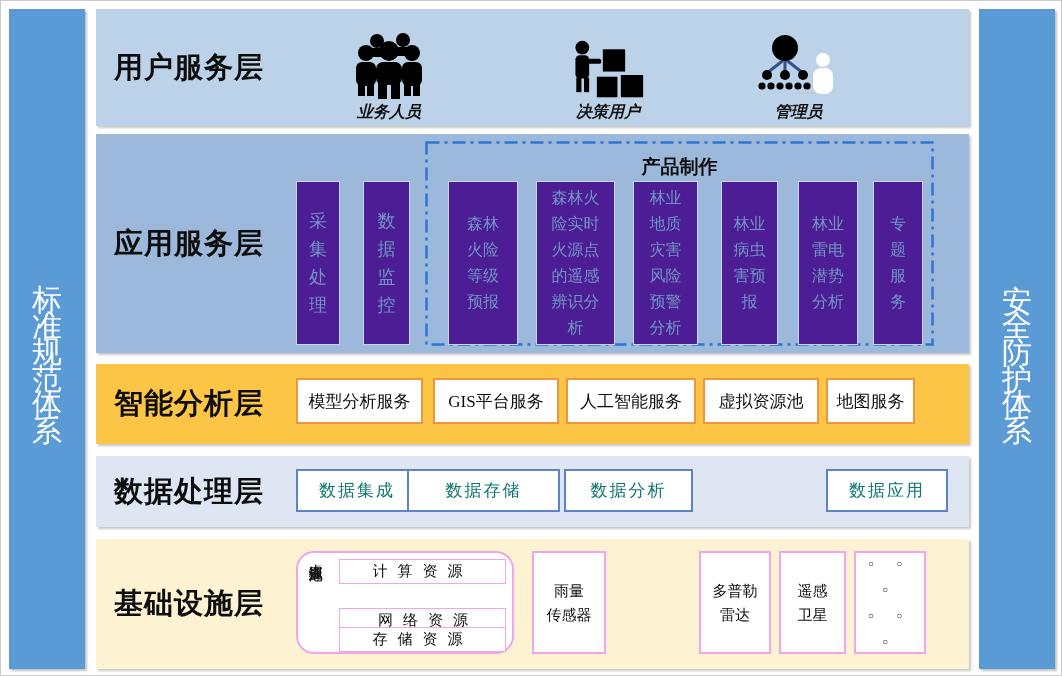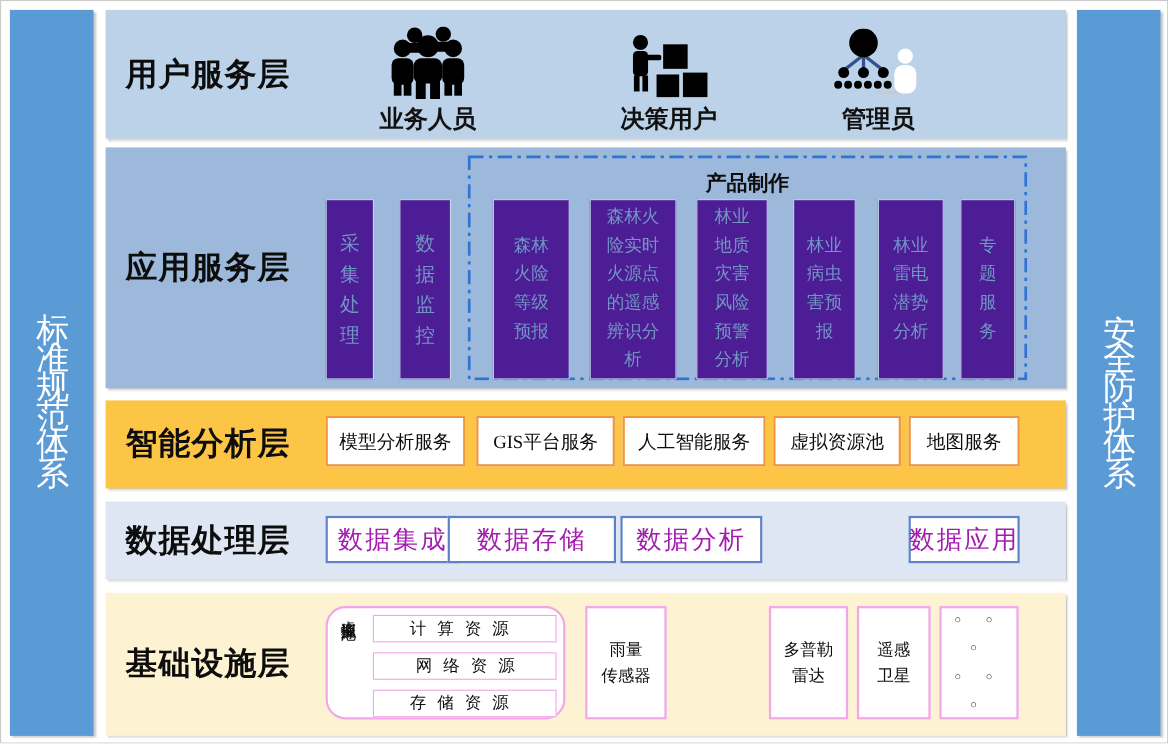--- a/index.html
+++ b/index.html
@@ -27,21 +27,21 @@
   .row-intel{top:363px;height:80px;background:#fdc546;}
   .row-data{top:455px;height:71px;background:#dde6f2;}
   .row-infra{top:538px;height:130px;background:#fdf2d1;}
   .layer-title{
     position:absolute;left:18px;top:0;bottom:0;display:flex;align-items:center;
     font-size:29px;font-weight:bold;letter-spacing:1px;color:#0d0d0d;white-space:nowrap;
   }
   
   .role{position:absolute;top:8px;height:106px;display:flex;flex-direction:column;
         justify-content:flex-end;align-items:center;}
-  .role .role-label{font-size:22px;font-weight:bold;margin-top:3px;white-space:nowrap;}
+  .role .role-label{font-size:16px;font-weight:bold;margin-top:3px;white-space:nowrap;font-style:italic;}
   .role svg{display:block;}
   
   .vbox{
     position:absolute;background:#4c1d95;border:1px solid #c7d7ea;
     display:flex;align-items:center;justify-content:center;text-align:center;
     white-space:pre-line;color:#7295c4;
   }
   .vbox.standalone{top:47px;height:162px;font-size:18px;line-height:28px;}
   .product-group{position:absolute;left:329px;top:7px;width:509px;height:205px;}
   .product-group > svg{position:absolute;left:0;top:0;}
@@ -52,21 +52,21 @@
   .vbox.product{top:40px;height:162px;font-size:16px;line-height:26px;}
   
   .intel-box{
     position:absolute;top:14px;height:46px;background:#fff;border:2px solid #f0953f;
     display:flex;align-items:center;justify-content:center;font-size:17px;color:#0d0d0d;
     box-sizing:border-box;white-space:nowrap;
   }
   
   .data-box{
     position:absolute;top:13px;height:43px;background:#fff;border:2px solid #5b83c6;
-    display:flex;align-items:center;justify-content:center;font-size:23px;color:#a21caf;
+    display:flex;align-items:center;justify-content:center;font-size:17px;color:#0f766e;
     box-sizing:border-box;letter-spacing:2px;white-space:nowrap;
   }
   
   .pool{
     position:absolute;left:200px;top:12px;width:218px;height:103px;background:#fff;
     border:2px solid #f2a6e8;border-radius:18px;box-sizing:border-box;
   }
   .pool-label{
     position:absolute;left:9px;top:0;bottom:0;display:flex;align-items:center;
     writing-mode:vertical-lr;text-orientation:upright;font-size:14px;line-height:17px;
@@ -207,38 +207,38 @@
 务</div>
     </div>
   </div>
 
   <div class="row row-intel">
     <div class="layer-title">智能分析层</div>
     <div class="intel-box" style="left:200px;width:127px;">模型分析服务</div>
     <div class="intel-box" style="left:337px;width:126px;">GIS平台服务</div>
     <div class="intel-box" style="left:470px;width:130px;">人工智能服务</div>
     <div class="intel-box" style="left:607px;width:116px;">虚拟资源池</div>
-    <div class="intel-box" style="left:730px;width:101px;font-family:Liberation Serif, serif;">地图服务</div>
+    <div class="intel-box" style="left:730px;width:89px;font-family:Liberation Serif, serif;">地图服务</div>
   </div>
 
   <div class="row row-data">
     <div class="layer-title">数据处理层</div>
     <div class="data-box" style="left:200px;width:122px;">数据集成</div>
     <div class="data-box" style="left:311px;width:153px;">数据存储</div>
     <div class="data-box" style="left:468px;width:129px;">数据分析</div>
-    <div class="data-box" style="left:730px;width:101px;font-family:Liberation Mono, monospace;">数据应用</div>
+    <div class="data-box" style="left:730px;width:122px;font-family:Liberation Mono, monospace;">数据应用</div>
   </div>
 
   <div class="row row-infra">
     <div class="layer-title">基础设施层</div>
 
     <div class="pool">
       <div class="pool-label">虚拟资源池</div>
       <div class="pool-item" style="top:6px;">计算资源</div>
-      <div class="pool-item" style="top:40px;padding-left:11px;">网络资源</div>
+      <div class="pool-item" style="top:55px;padding-left:11px;">网络资源</div>
       <div class="pool-item" style="top:74px;">存储资源</div>
     </div>
 
     <div class="device-box" style="left:436px;width:74px;">雨量
 传感器</div>
     <div class="device-box" style="left:603px;width:72px;">多普勒
 雷达</div>
     <div class="device-box" style="left:683px;width:67px;">遥感
 卫星</div>
     <div class="device-box ellipsis" style="left:758px;width:72px;">○ ○ ○

